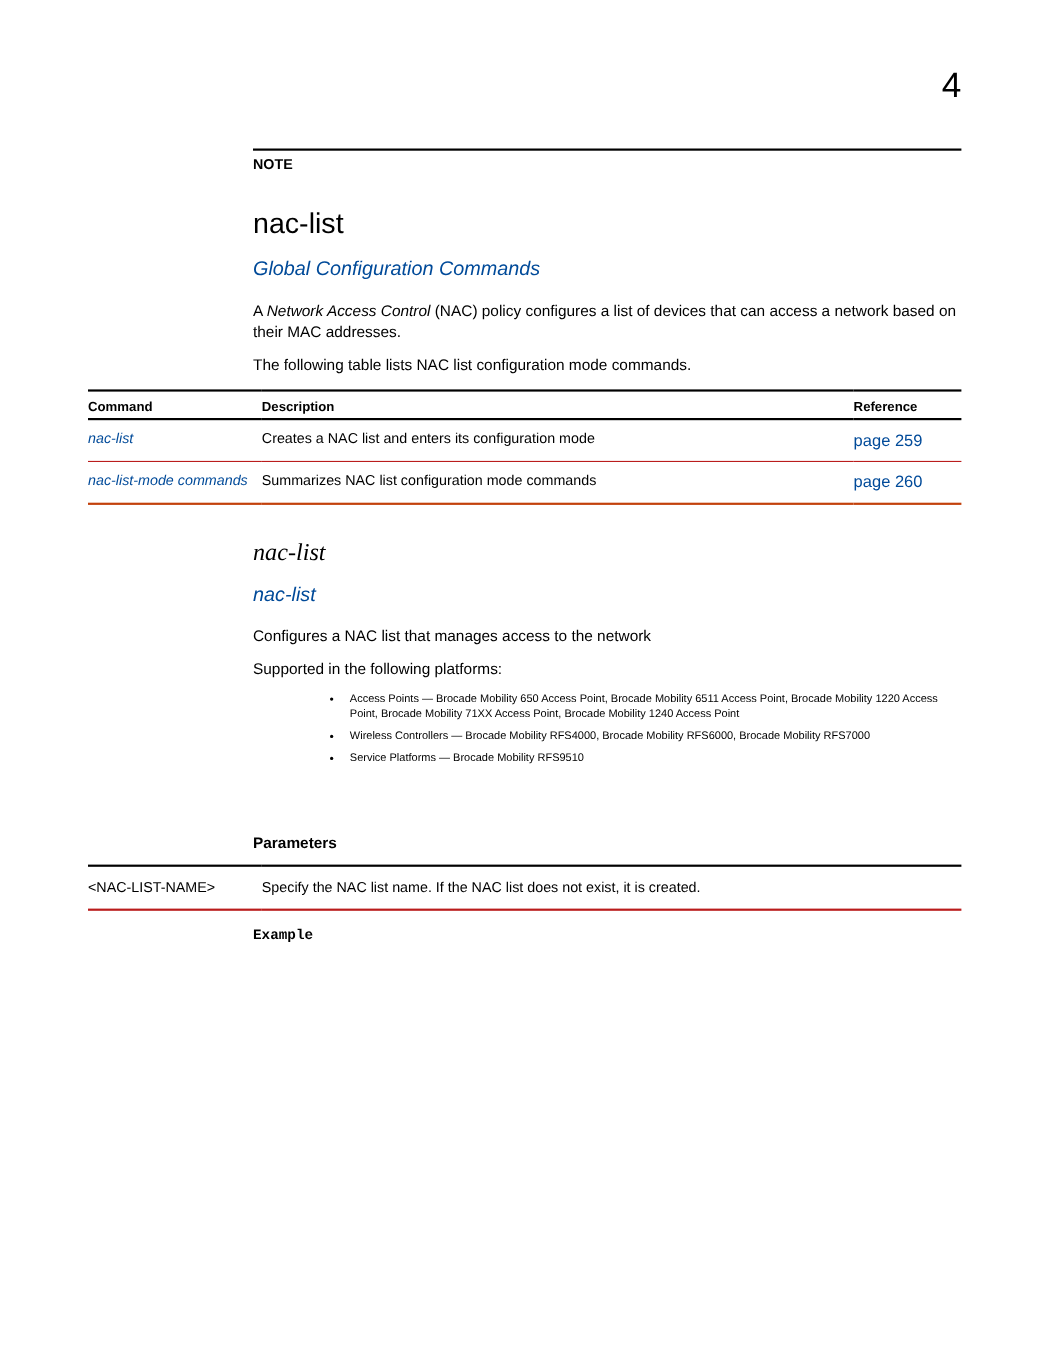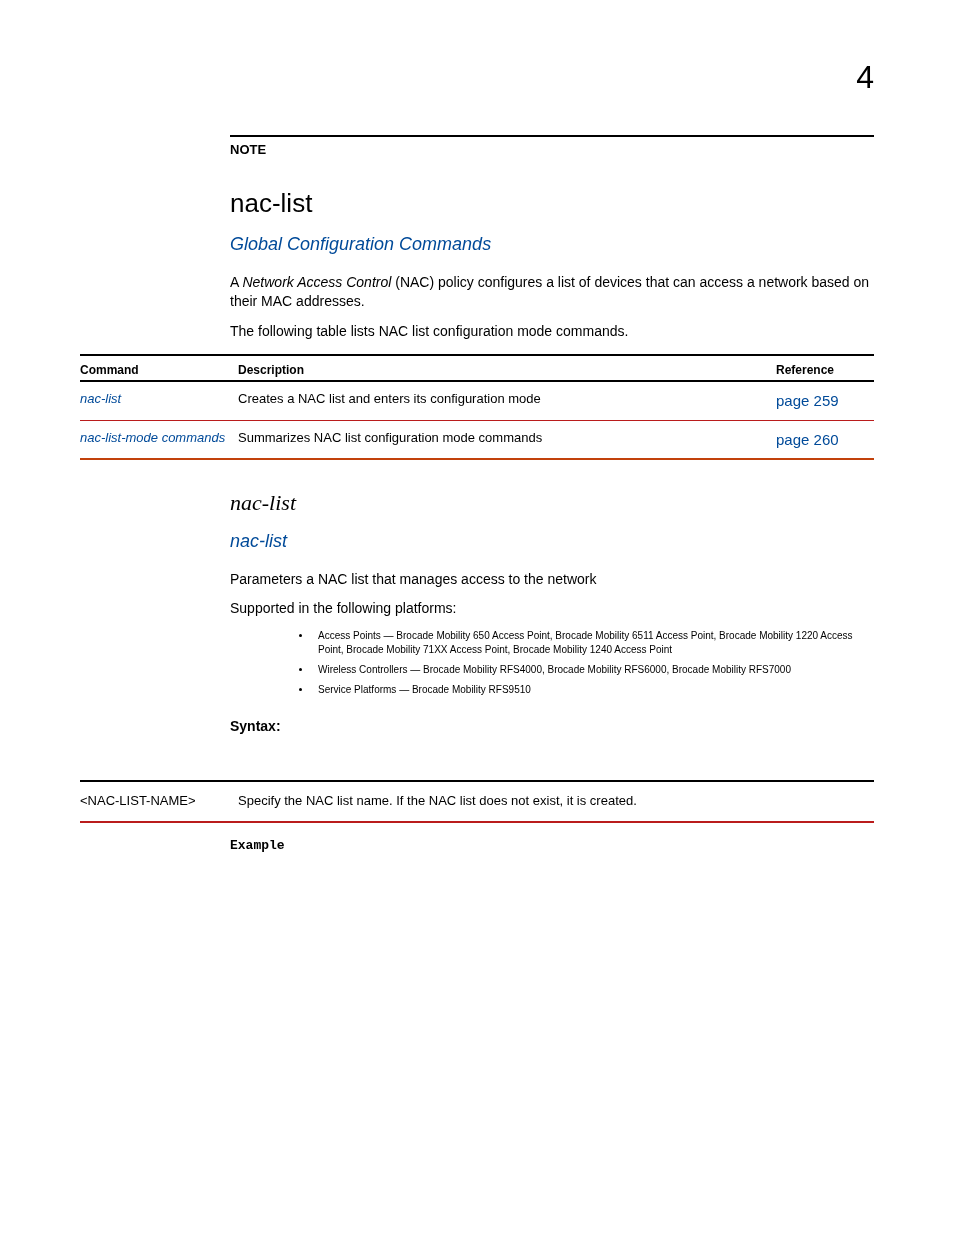--- a/index.html
+++ b/index.html
@@ -186,34 +186,34 @@
           <td>Summarizes NAC list configuration mode commands</td>
           <td><span class="ref-link">page 260</span></td>
         </tr>
       </tbody>
     </table>
 
     <h2 class="subsection">nac-list</h2>
 
     <span class="breadcrumb">nac-list</span>
 
-    <div class="para">Parameters a NAC list that manages access to the network</div>
+    <div class="para">Configures a NAC list that manages access to the network</div>
 
     <div class="para">Supported in the following platforms:</div>
 
     <ul class="platforms">
       <li>Access Points — Brocade Mobility 650 Access Point, Brocade Mobility 6511 Access Point, Brocade Mobility 1220 Access Point, Brocade Mobility 71XX Access Point, Brocade Mobility 1240 Access Point</li>
       <li>Wireless Controllers — Brocade Mobility RFS4000, Brocade Mobility RFS6000, Brocade Mobility RFS7000</li>
       <li>Service Platforms — Brocade Mobility RFS9510</li>
     </ul>
 
-    <div class="label-bold">Syntax:</div>
 
     <div style="height:28px"></div>
 
+    <div class="label-bold">Parameters</div>
 
     <table class="param-table">
       <tbody>
           <tr>
         <td style="width:150px">&lt;NAC-LIST-NAME&gt;</td>
         <td>Specify the NAC list name. If the NAC list does not exist, it is created.</td>
       </tr>
     </tbody>
       </table>
 

